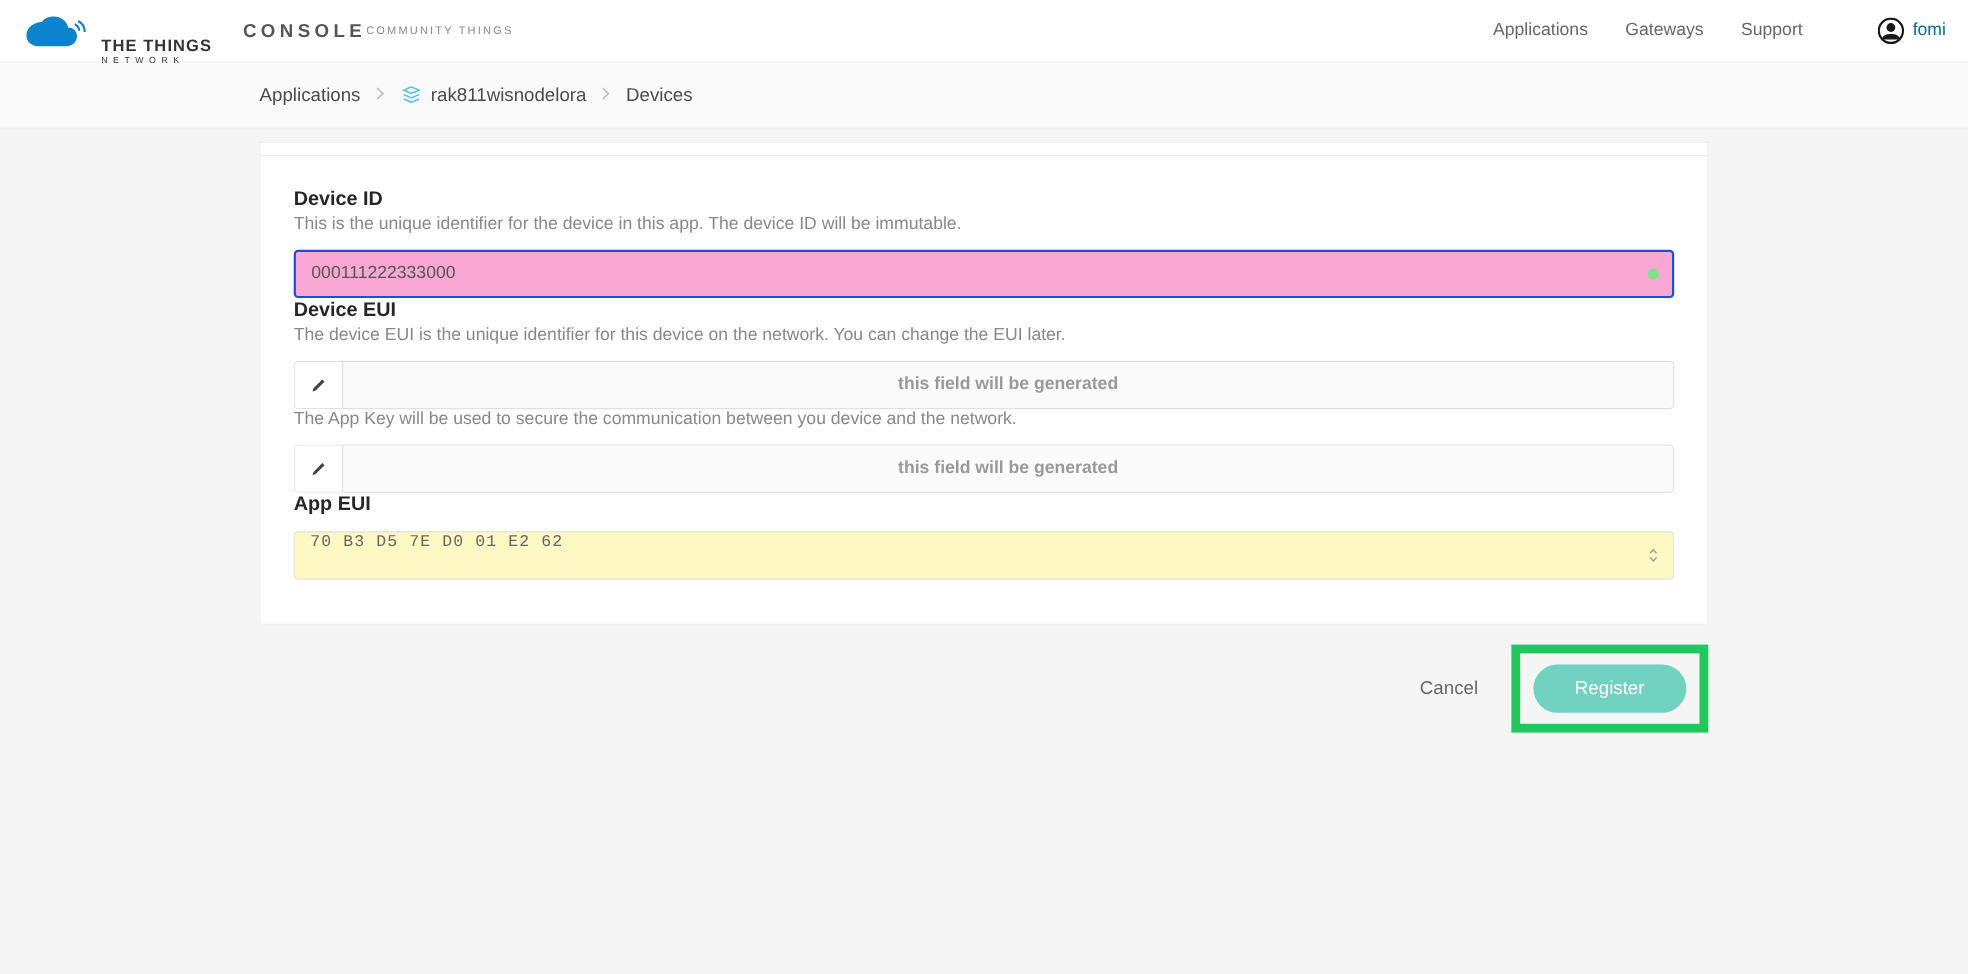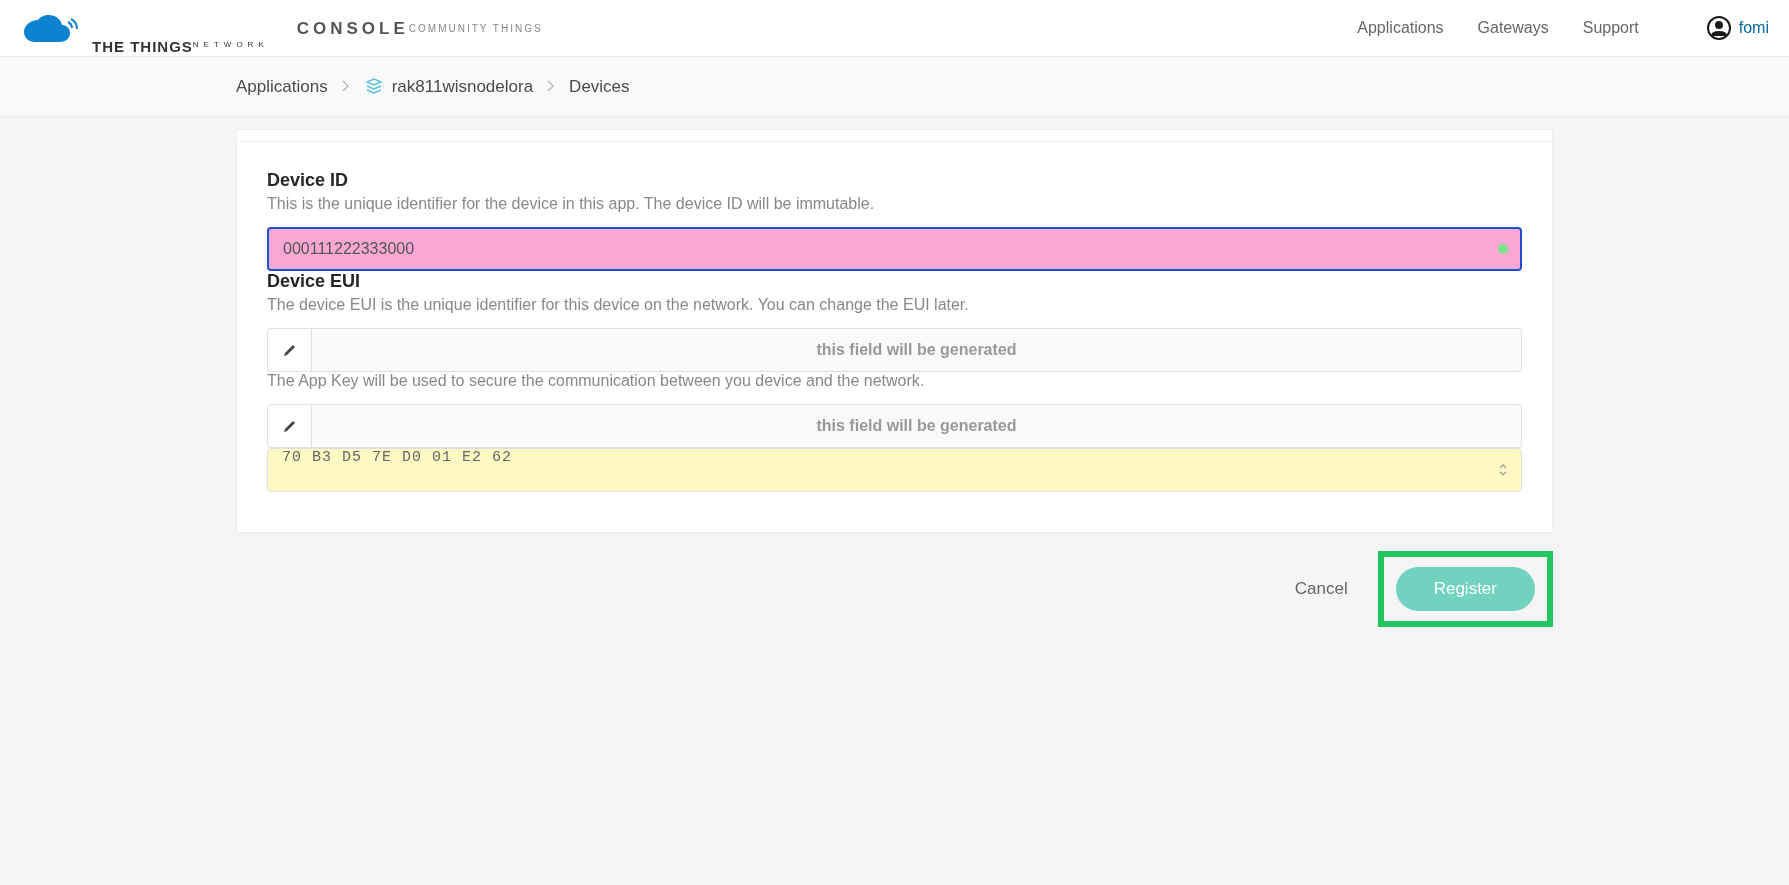--- a/index.html
+++ b/index.html
@@ -2,21 +2,21 @@
 <html><head>
 <meta charset="utf-8">
 <style>
 * { margin: 0; padding: 0; box-sizing: border-box; }
 body { font-family: -apple-system, BlinkMacSystemFont, "Segoe UI", Helvetica, Arial, sans-serif; background: #f5f5f5; width: 1789px; height: 885px; overflow: hidden; }
 
 
 .header { background: #fff; height: 57px; border-bottom: 1px solid #e8e8e8; display: flex; align-items: center; padding: 0 20px; }
 .logo-block { display: flex; align-items: center; gap: 12px; }
 .cloud-logo { width: 60px; height: 36px; }
-.logo-text { display: flex; flex-direction: row; line-height: 1; margin-top: 36px; }
+.logo-text { display: flex; flex-direction: column; line-height: 1; margin-top: 36px; }
 .logo-line1 { font-size: 15px; font-weight: 700; letter-spacing: 1px; color: #333; }
 .logo-line2 { font-size: 8px; letter-spacing: 5px; color: #333; margin-top: 2px; }
 .console-text { margin-left: 16px; display: flex; flex-direction: row; line-height: 1; }
 .console-line1 { font-size: 17px; font-weight: 600; letter-spacing: 4px; color: #555; }
 .console-line2 { font-size: 10px; letter-spacing: 2px; color: #888; margin-top: 4px; }
 .header-spacer { flex: 1; }
 .header-nav { display: flex; align-items: center; gap: 34px; }
 .header-nav a { color: #666; text-decoration: none; font-size: 16px; }
 .user-block { display: flex; align-items: center; gap: 8px; margin-left: 34px; }
 .user-icon { width: 24px; height: 24px; }
@@ -45,21 +45,21 @@
 .edit-btn { width: 44px; height: 44px; border: 1px solid #e0e0e0; border-right: none; border-radius: 4px 0 0 4px; background: #fff; display: flex; align-items: center; justify-content: center; cursor: pointer; }
 .gen-input { flex: 1; height: 44px; border: 1px solid #e0e0e0; border-radius: 0 4px 4px 0; background: #fafafa; text-align: center; font-size: 16px; color: #999; display:flex; align-items:center; justify-content:center;font-weight:bold;}
 
 .select-wrap { position: relative; }
 .select-input { width: 100%; height: 44px; border: 1px solid #e0e0e0; border-radius: 4px; padding: 0 40px 0 14px; font-size: 15px; color: #666; background: #fef9c3; font-family: "Courier New", monospace; letter-spacing: 1px; display:flex; align-items:flex-start; cursor:pointer;}
 .select-chevron { position: absolute; right: 14px; top: 50%; transform: translateY(-50%); color: #aaa; font-size:12px; line-height:0.6;}
 
 
 .footer-row { display: flex; justify-content: flex-end; align-items: center; padding: 18px 236px 0 0; gap: 0; }
 .cancel-link { color: #666; font-size: 17px; margin-right: 30px; text-decoration: none; }
-.register-box { border: 6px solid #22c55e; padding: 10px 12px; display:inline-flex; }
+.register-box { border: 8px solid #22c55e; padding: 10px 12px; display:inline-flex; }
 .register-btn { background: #71d2c0; color: #fff; border: none; border-radius: 999px; padding: 12px 38px; font-size: 17px; cursor: pointer; }
 
 .pen-svg { width:16px; height:16px; }
 </style>
 </head>
 <body>
 
 <div class="header">
   <div class="logo-block">
     <svg class="cloud-logo" viewBox="0 0 60 36">
@@ -147,20 +147,21 @@
         <button class="edit-btn">
           <svg class="pen-svg" viewBox="0 0 16 16">
               <path d="M2 14 L3 11 L11 3 L13 5 L5 13 Z M11 3 L13 5" fill="#444"></path>
             </svg>
         </button>
         <div class="gen-input">this field will be generated</div>
       </div>
     </div>
 
     <div class="field-group" style="margin-bottom:0">
+      <div class="field-label" style="margin-bottom:14px">App EUI</div>
       <div class="select-wrap">
         <div class="select-input">
           <span>70 B3 D5 7E D0 01 E2 62</span>
         </div>
         <span class="select-chevron">
           <svg width="10" height="16" viewBox="0 0 10 16">
               <path d="M2 6 L5 3 L8 6 M2 10 L5 13 L8 10" stroke="#999" stroke-width="1.3" fill="none"></path>
             </svg>
         </span>
       </div>

